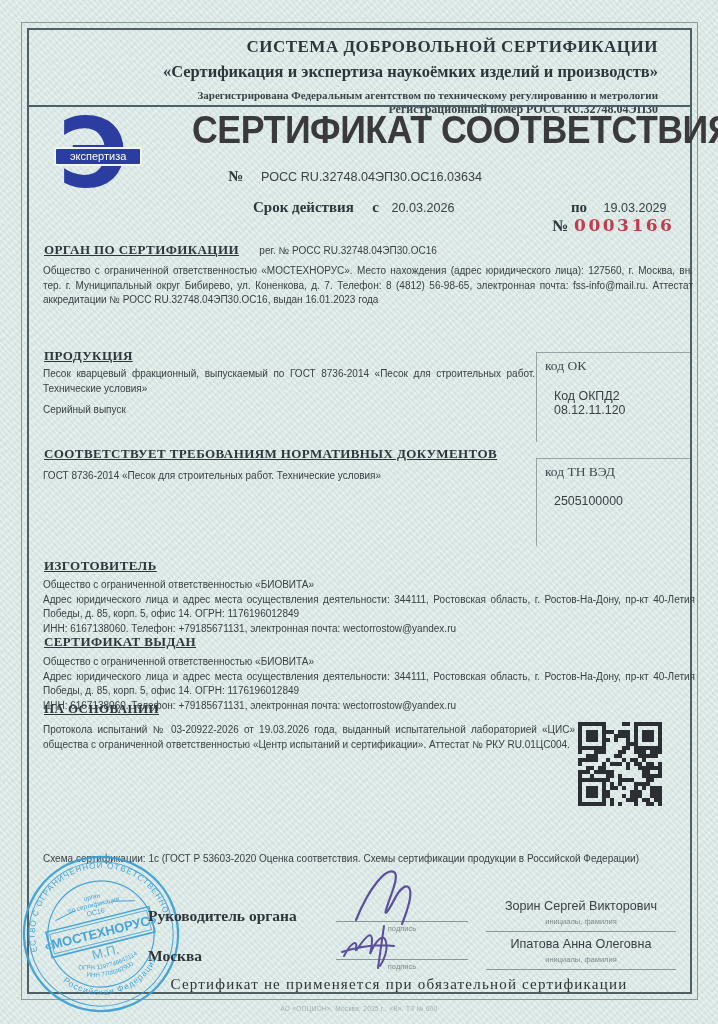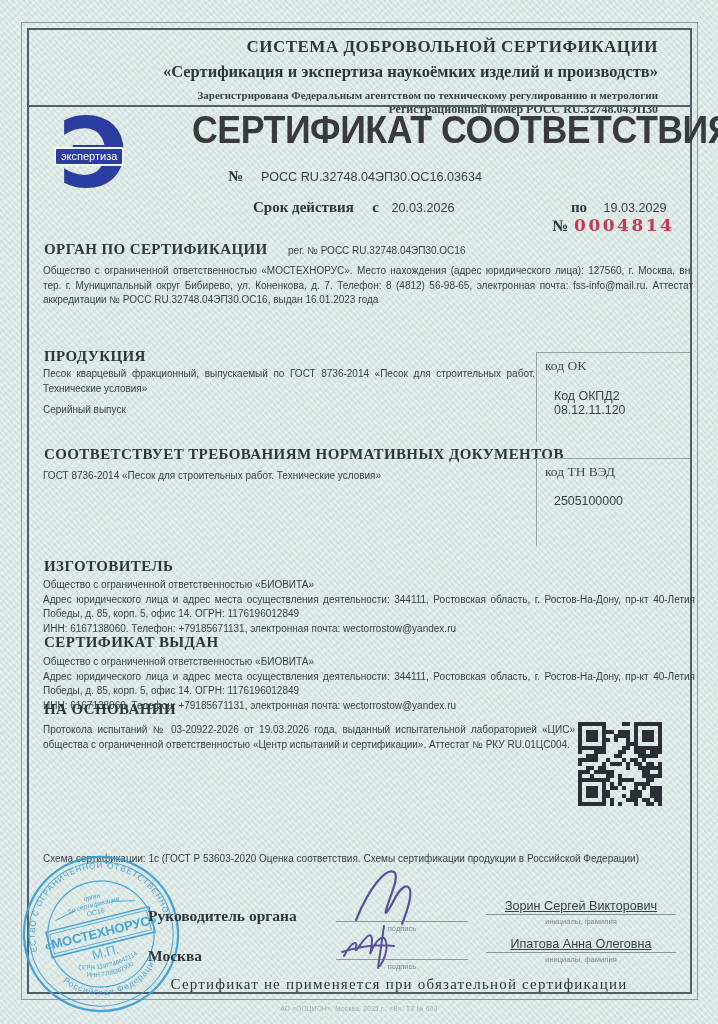--- a/index.html
+++ b/index.html
@@ -8,35 +8,35 @@
   .page {
     position:relative; width:718px; height:1024px; overflow:hidden;
     background:
       repeating-linear-gradient(47deg, rgba(255,255,255,.20) 0 2px, rgba(160,195,190,.10) 2px 4px),
       repeating-linear-gradient(-43deg, rgba(255,255,255,.12) 0 3px, rgba(150,190,185,.08) 3px 6px),
       #dde9e6;
     color:#3a4145;
   }
   .frame-outer { position:absolute; left:21px; top:22px; right:20px; bottom:24px; border:1px solid #8a9b9b; }
   .frame-inner { position:absolute; left:27px; top:28px; right:26px; bottom:30px; border:2px solid #4e6065; }
-  .sec-h { font-family:"Liberation Serif", serif; font-weight:bold; font-size:15px; color:#2d363a; letter-spacing:.4px; }
+  .sec-h { font-family:"Liberation Serif", serif; font-weight:bold; font-size:13px; color:#2d363a; letter-spacing:.4px;text-decoration:underline; }
   .body-t { font-size:10px; line-height:1.45; color:#3a4145; }
   .just { text-align:justify; }
   .abs { position:absolute; }
 
   .header-block { position:absolute; left:60px; right:60px; top:37px; text-align:right; }
   .hdr1 { font-family:"Liberation Serif", serif; font-weight:bold; font-size:17px; color:#2d363a; letter-spacing:.5px; }
   .hdr2 { font-family:"Liberation Serif", serif; font-weight:bold; font-size:16.5px; color:#2d363a; margin-top:5px; }
   .hdr3 { font-family:"Liberation Serif", serif; font-weight:bold; font-size:11px; color:#384247; margin-top:7px; }
   .hdr4 { font-family:"Liberation Serif", serif; font-weight:bold; font-size:12px; color:#384247; margin-top:1px; }
   .hr-top { position:absolute; left:29px; right:28px; top:105px; border-top:2px solid #4e6065; }
 
   .logo { position:absolute; left:58px; top:110px; width:120px; height:95px; }
   .logo-letter { font-family:"DejaVu Sans", sans-serif; font-weight:bold; font-size:96px; line-height:88px; color:#2c3da2; }
-  .logo-band { position:absolute; left:-4px; top:37px; background:#2c3da2; border:2px solid #f2f6f5; border-radius:3px; color:#fff; font-size:11px; padding:0 5px; line-height:15px; }
+  .logo-band { position:absolute; left:-4px; top:37px; background:#2c3da2; border:2px solid #f2f6f5; border-radius:3px; color:#fff; font-size:11px; padding:0 14px; line-height:15px; }
 
   .title { position:absolute; left:192px; top:109px; font-weight:bold; font-size:38px; color:#3a3a3c; white-space:nowrap; transform:scaleX(.94); transform-origin:left; letter-spacing:-.5px; }
 
   .no-row { position:absolute; left:228px; top:167px; }
   .no-sign { font-family:"Liberation Serif", serif; font-weight:bold; font-size:15px; color:#2d363a; }
   .no-val { font-size:12.6px; margin-left:18px; color:#3a4145; }
 
   .srok-row { position:absolute; left:253px; top:198px; white-space:nowrap; }
   .srok-lbl { font-family:"Liberation Serif", serif; font-weight:bold; font-size:15px; color:#2d363a; }
   .srok-date { font-size:12.6px; }
@@ -46,21 +46,21 @@
   .blank-num { font-family:"DejaVu Serif", serif; font-size:17px; letter-spacing:2.5px; color:#c23b4e; margin-left:6px; font-weight:600; }
 
   .codebox { position:absolute; left:536px; width:154px; border-top:1px solid #93a4a3; border-left:1px solid #93a4a3; padding:5px 8px; }
   .codebox .lbl { font-family:"Liberation Serif", serif; font-size:13.5px; color:#3c4a4d; }
   .codebox .sub { font-size:12.4px; margin-top:15px; margin-left:9px; }
   .codebox .val { font-size:12.4px; margin-left:9px; }
 
   .sigrole { position:absolute; left:148px; font-family:"Liberation Serif", serif; font-weight:bold; font-size:15.5px; color:#2d363a; }
   .sigline { position:absolute; border-bottom:1px solid #8a9595; }
   .sigcap  { position:absolute; font-size:7.5px; color:#7d8a8a; text-align:center; }
-  .signame { position:absolute; width:190px; text-align:center; font-size:12.6px; color:#3a4145; border-bottom:1px solid #8a9595; padding-bottom:1px;text-decoration:underline; }
+  .signame { position:absolute; width:190px; text-align:center; font-size:12.6px; color:#3a4145; border-bottom:1px solid #8a9595; padding-bottom:18px; }
 
   .notice { position:absolute; left:120px; right:40px; top:976px; text-align:center; font-family:"Liberation Serif", serif; font-size:15px; letter-spacing:1.2px; color:#2e3438; }
   .print-info { position:absolute; left:0; right:0; top:1005px; text-align:center; font-size:6.5px; color:#9fb0ad; letter-spacing:.3px; }
 
   .stamp { position:absolute; left:20px; top:853px; width:162px; height:162px; transform:rotate(-14deg); opacity:.92; }
   .sig-svg { position:absolute; }
   .qr { position:absolute; left:578px; top:722px; width:84px; height:84px; }
 </style>
 </head>
 <body>
@@ -90,21 +90,21 @@
 
   <div class="srok-row">
     <span class="srok-lbl">Срок действия</span>
     <span class="srok-lbl" style="margin-left:14px;">с</span>
     <span class="srok-date" style="margin-left:8px;">20.03.2026</span>
     <span class="srok-lbl" style="margin-left:112px;">по</span>
     <span class="srok-date" style="margin-left:12px;">19.03.2029</span>
   </div>
 
   <div class="blank-no">
-    <span class="no-sign">№</span><span class="blank-num">0004814</span>
+    <span class="no-sign">№</span><span class="blank-num">0003166</span>
   </div>
 
   <div class="abs" style="left:44px; top:240px; white-space:nowrap;">
     <span class="sec-h">ОРГАН ПО СЕРТИФИКАЦИИ</span>
     <span class="body-t" style="margin-left:16px;">рег. № РОСС RU.32748.04ЭП30.ОС16</span>
   </div>
   <div class="abs body-t just" style="left:43px; top:264px; width:650px;">Общество с ограниченной ответственностью «МОСТЕХНОРУС». Место нахождения (адрес юридического лица): 127560, г. Москва, вн. тер. г. Муниципальный округ Бибирево, ул. Коненкова, д. 7. Телефон: 8 (4812) 56-98-65, электронная почта: fss-info@mail.ru. Аттестат аккредитации № РОСС RU.32748.04ЭП30.ОС16, выдан 16.01.2023 года</div>
 
   <div class="abs sec-h" style="left:44px; top:348px;">ПРОДУКЦИЯ</div>
   <div class="abs body-t just" style="left:43px; top:367px; width:492px;">Песок кварцевый фракционный, выпускаемый по ГОСТ 8736-2014 «Песок для строительных работ. Технические условия»</div>

